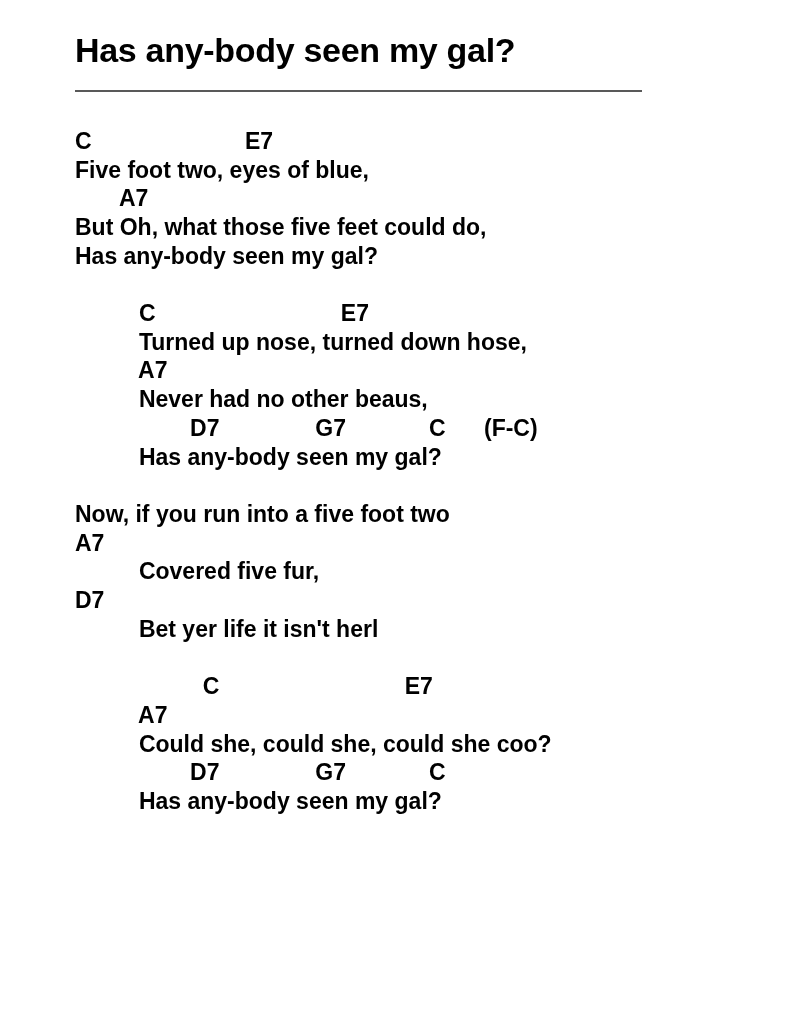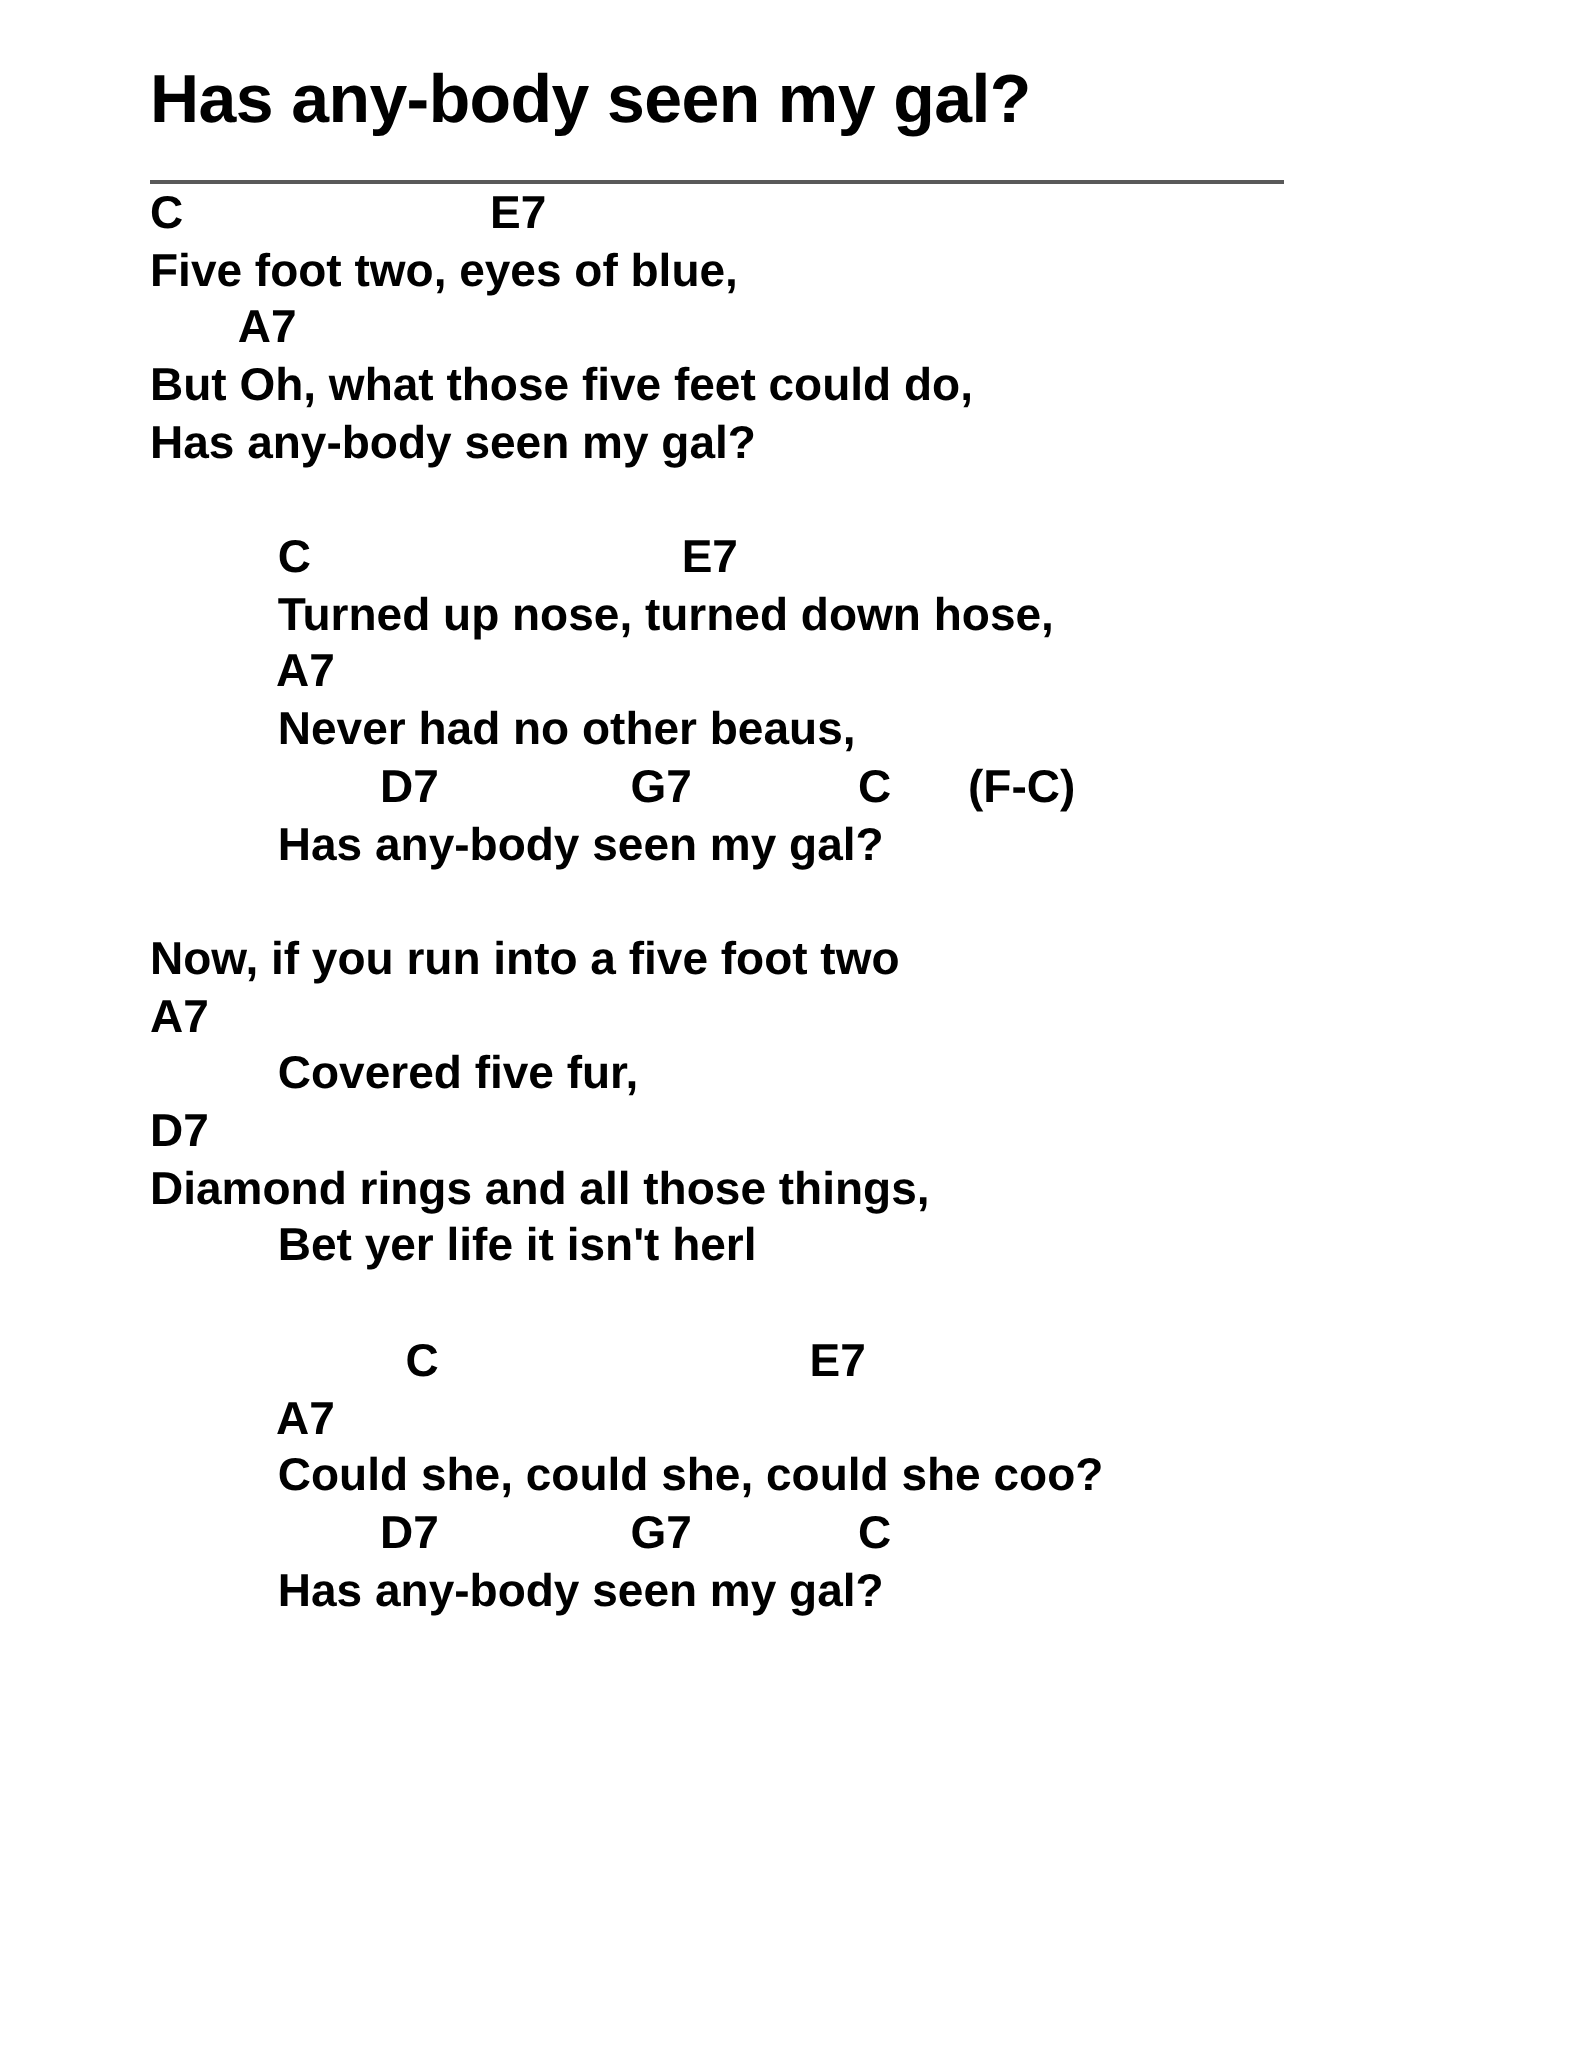--- a/index.html
+++ b/index.html
@@ -27,20 +27,21 @@
     line-height: 1.2;
     letter-spacing: -0.3px;
     color: #000;
   }
   .title-divider {
     border: none;
     border-top: 2px solid #595959;
     margin: 19px 0 0 0;
   }
   .lyrics {
+    margin-top: 35px;
   }
   .line {
     font-family: "Liberation Sans", sans-serif;
     font-weight: bold;
     font-size: 23px;
     line-height: 28.7px;
     white-space: pre;
     color: #000;
   }
   .verse + .verse {
@@ -71,21 +72,20 @@
       <div class="line lyric">          Never had no other beaus,</div>
       <div class="line chords">                  D7               G7             C      (F-C)</div>
       <div class="line lyric">          Has any-body seen my gal?</div>
     </section>
 
     <section class="verse">
       <div class="line lyric">Now, if you run into a five foot two</div>
       <div class="line chords">A7</div>
       <div class="line lyric">          Covered five fur,</div>
       <div class="line chords">D7</div>
-      <div class="line lyric">Diamond rings and all those things,</div>
       <div class="line lyric">          Bet yer life it isn't herl</div>
     </section>
 
     <section class="verse">
       <div class="line chords">                    C                             E7</div>
       <div class="line chords">          A7</div>
       <div class="line lyric">          Could she, could she, could she coo?</div>
       <div class="line chords">                  D7               G7             C</div>
       <div class="line lyric">          Has any-body seen my gal?</div>
     </section>

